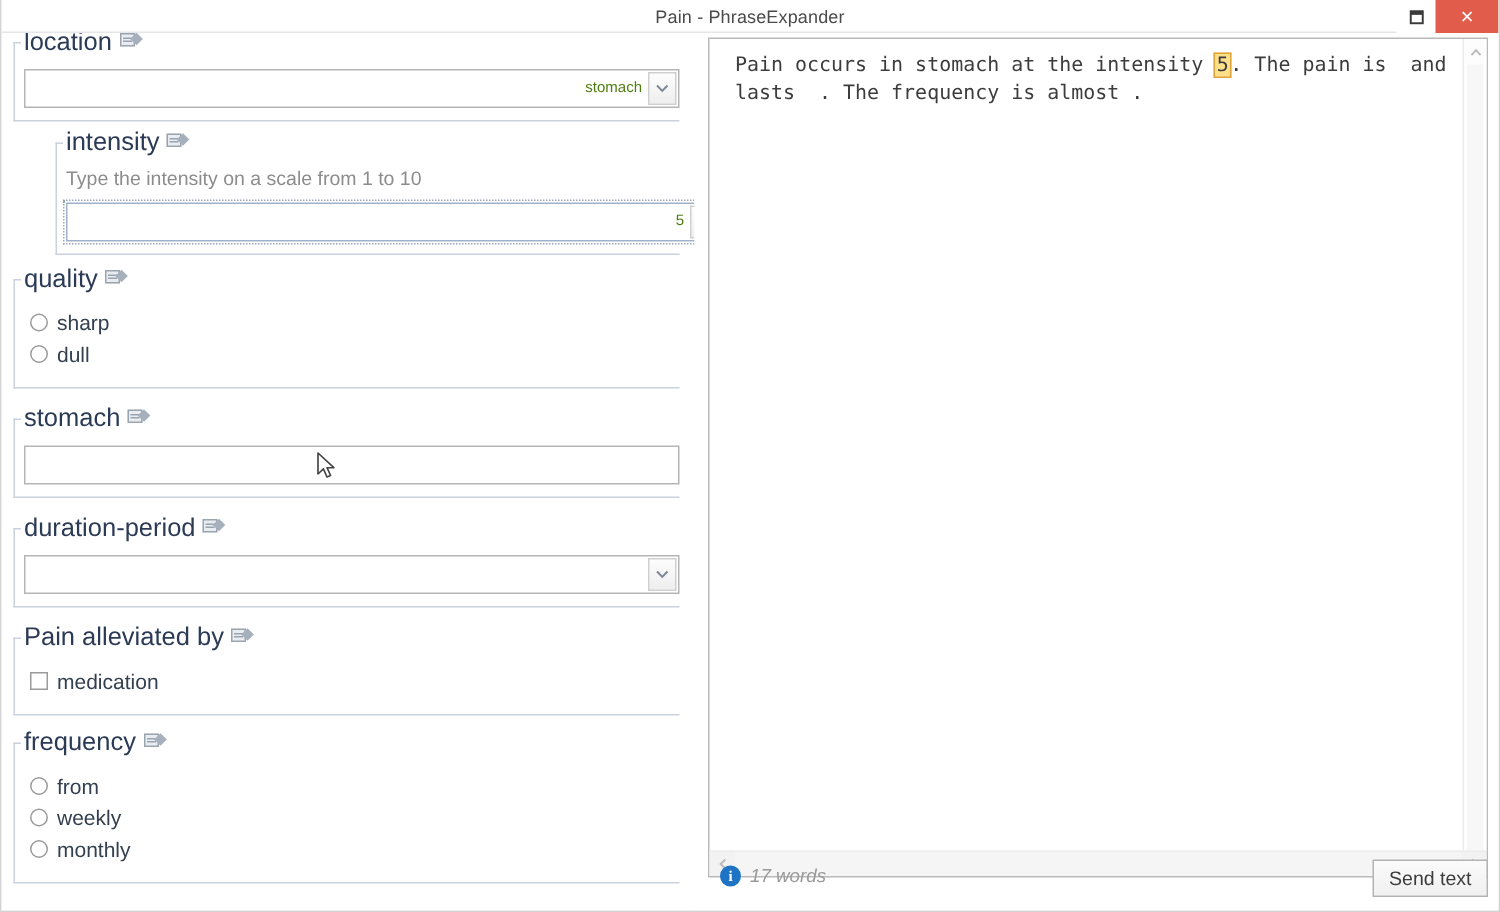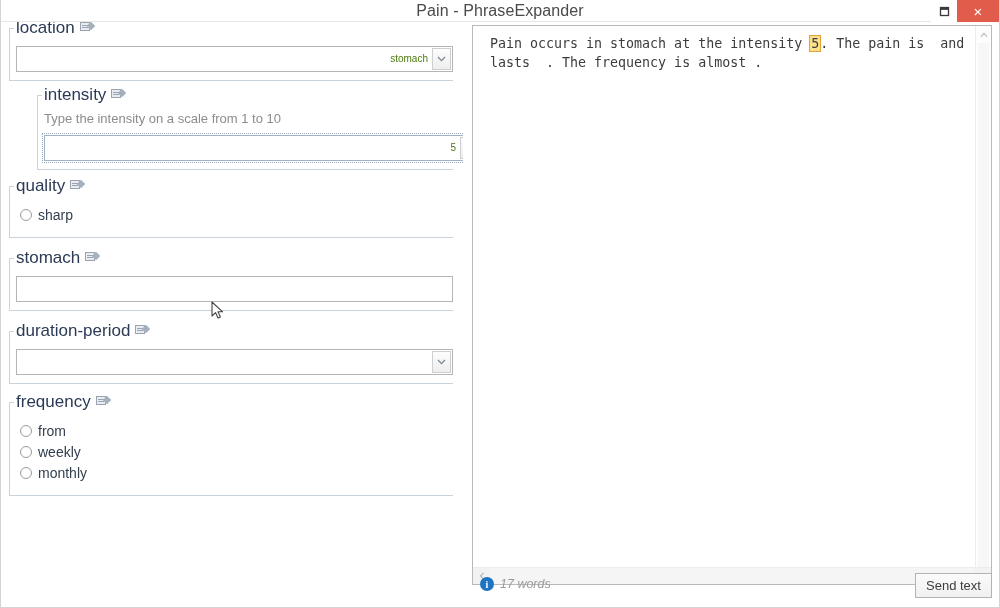--- a/index.html
+++ b/index.html
@@ -27,21 +27,21 @@
     position: relative;
     height: 22px;
     background: #ffffff;
     border-bottom: 1px solid #e6e6e6;
   }
   #titlebar-text {
     position: absolute;
     left: 0; right: 0; top: 0;
     line-height: 22px;
     text-align: center;
-    font-size: 16px;
+    font-size: 12px;
     color: #4a4a4a;
     letter-spacing: .1px;
   }
   #win-controls {
     position: absolute;
     top: 0; right: 0;
     height: 22px;
     display: flex;
   }
   .win-btn {
@@ -384,20 +384,24 @@
       </div>
 
       <div class="field-group" style="margin-top:16px;">
         <div class="group-title">
           <span class="gt-text">quality</span><span class="edit-icon"><i class="ei-box"></i><i class="ei-line ei-l1"></i><i class="ei-line ei-l2"></i><i class="ei-pen"></i></span>
         </div>
         <div class="opt-row">
           <span class="radio-mark"></span>
           <span class="opt-label">sharp</span>
         </div>
+        <div class="opt-row">
+          <span class="radio-mark"></span>
+          <span class="opt-label">dull</span>
+        </div>
       </div>
 
       <div class="field-group" style="margin-top:20px;">
         <div class="group-title">
           <span class="gt-text">stomach</span><span class="edit-icon"><i class="ei-box"></i><i class="ei-line ei-l1"></i><i class="ei-line ei-l2"></i><i class="ei-pen"></i></span>
         </div>
         <div class="textinput">
           <div class="val"></div>
         </div>
       </div>
@@ -409,20 +413,29 @@
         <div class="combo">
           <div class="val"></div>
           <div class="arrow-btn">
             <svg width="9" height="6" viewBox="0 0 9 6">
               <path d="M1 1 L4.5 4.6 L8 1" fill="none" stroke="#7b8794" stroke-width="1.3"></path>
             </svg>
           </div>
         </div>
       </div>
 
+      <div class="field-group" style="margin-top:20px;">
+        <div class="group-title">
+          <span class="gt-text">Pain alleviated by</span><span class="edit-icon"><i class="ei-box"></i><i class="ei-line ei-l1"></i><i class="ei-line ei-l2"></i><i class="ei-pen"></i></span>
+        </div>
+        <div class="opt-row">
+          <span class="check-mark"></span>
+          <span class="opt-label">medication</span>
+        </div>
+      </div>
 
       <div class="field-group" style="margin-top:18px;">
         <div class="group-title">
           <span class="gt-text">frequency</span><span class="edit-icon"><i class="ei-box"></i><i class="ei-line ei-l1"></i><i class="ei-line ei-l2"></i><i class="ei-pen"></i></span>
         </div>
         <div class="opt-row">
           <span class="radio-mark"></span>
           <span class="opt-label">from</span>
         </div>
         <div class="opt-row">

